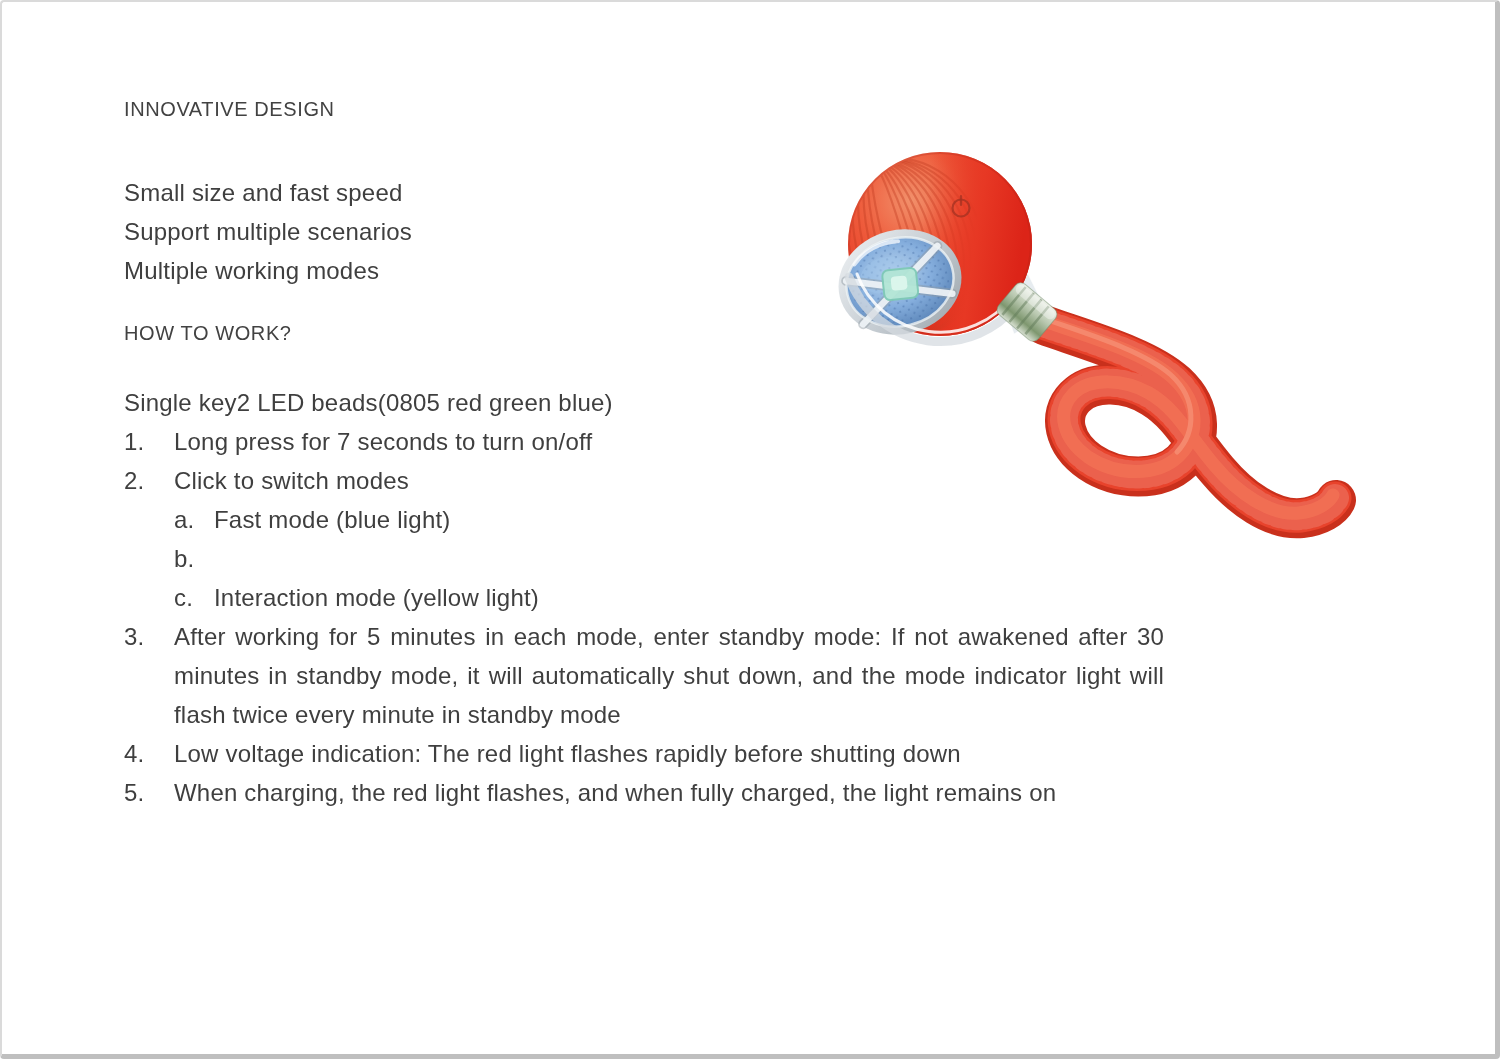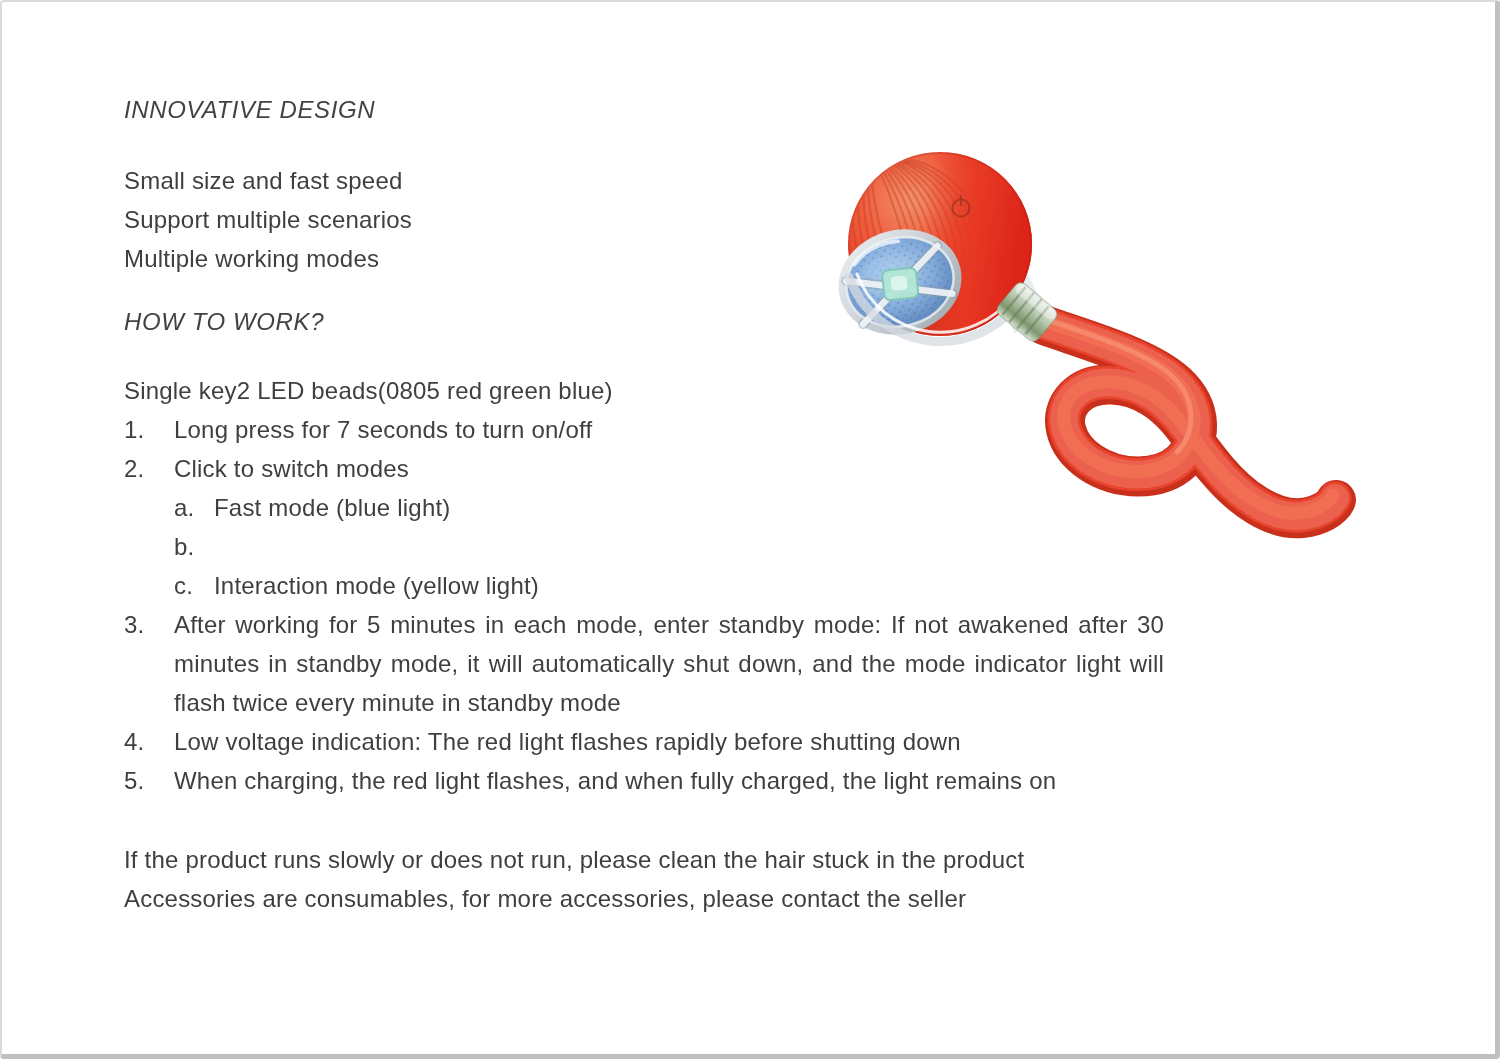--- a/index.html
+++ b/index.html
@@ -8,22 +8,22 @@
     position:relative; width:1500px; height:1059px; box-sizing:border-box;
     background:#ffffff; overflow:hidden;
     border-top:2px solid #dadada; border-left:2px solid #dadada;
     border-right:5px solid #bfbfbf; border-bottom:5px solid #bfbfbf;
     border-radius:4px;
     font-family:"Liberation Sans","DejaVu Sans",sans-serif;
     color:#3f3f3f; font-weight:300;
   }
   .content { position:absolute; left:122px; top:88px; width:1045px;
     font-size:24px; line-height:39px; letter-spacing:.2px; }
-  .heading { font-size:24px; font-weight:300; letter-spacing:.6px; color:#424242;font-style:italic; }
-  .features { margin-top:32px; }
+  .heading { font-size:20px; font-weight:300; letter-spacing:.6px; color:#424242; }
+  .features { margin-top:44px; }
   .h2 { margin-top:24px; }
   .intro { margin-top:30px; }
   .step { display:flex; align-items:flex-start; }
   .step .num { width:50px; flex:none; }
   .step .txt { width:990px; }
   .step.wrap3 .txt { text-align:justify; }
   .modes { margin-left:50px; }
   .mode { display:flex; }
   .mode .letter { width:40px; flex:none; }
   .notes { margin-top:40px; }
@@ -84,24 +84,20 @@
         <span class="txt">Low voltage indication: The red light flashes rapidly before shutting down</span>
       </div>
 
       <div class="step">
         <span class="num">5.</span>
         <span class="txt">When charging, the red light flashes, and when fully charged, the light remains on</span>
       </div>
 
     </div>
 
-    <div class="notes">
-      <div>If the product runs slowly or does not run, please clean the hair stuck in the product</div>
-      <div>Accessories are consumables, for more accessories, please contact the seller</div>
-    </div>
 
   </div>
 
   <div class="figure">
     <svg width="560" height="456" viewBox="0 0 560 456" xmlns="http://www.w3.org/2000/svg">
       <defs>
         <radialGradient id="gradBall" cx="0.34" cy="0.26" r="0.95">
           <stop offset="0%" stop-color="#f2906b"></stop>
           <stop offset="30%" stop-color="#ee5c3c"></stop>
           <stop offset="62%" stop-color="#e63522"></stop>

